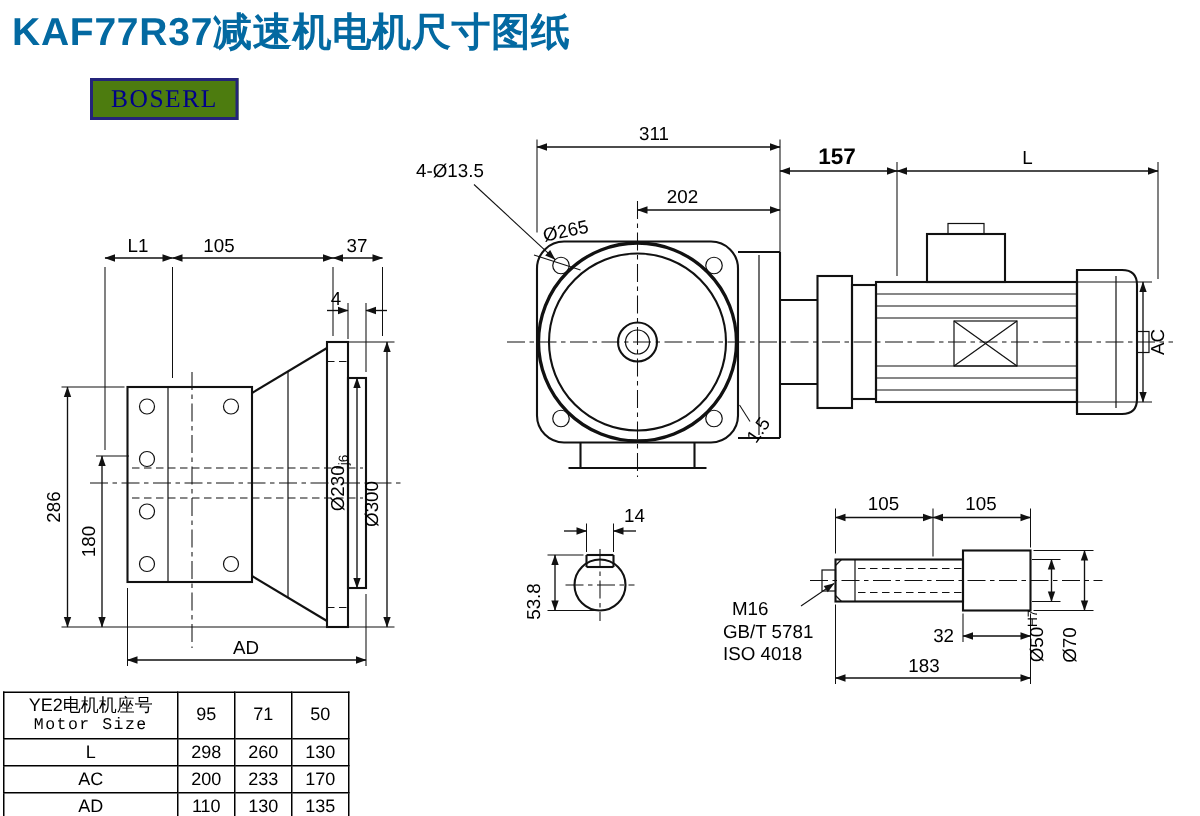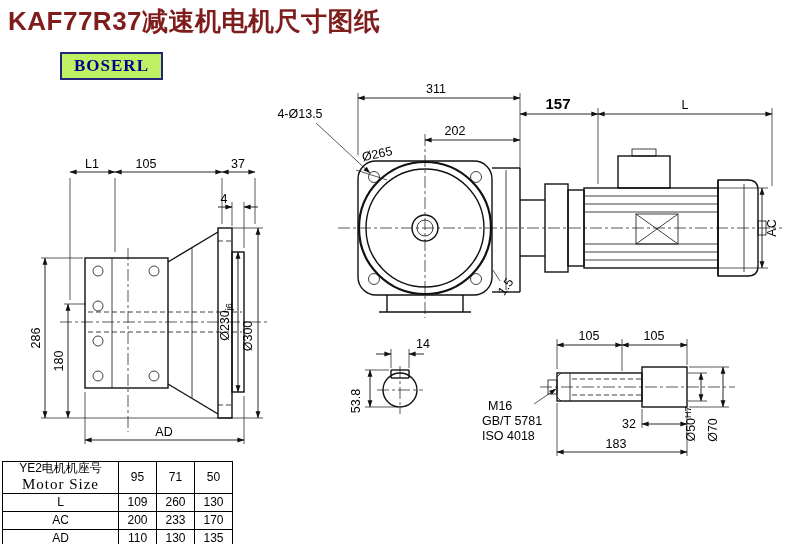--- a/index.html
+++ b/index.html
@@ -2,26 +2,26 @@
 <html><head>
 <meta charset="utf-8">
 <style>
   html,body{margin:0;padding:0;}
   body{
     width:800px;height:544px;position:relative;background:#ffffff;
     font-family:"Liberation Sans",sans-serif;overflow:hidden;
   }
   .page-title{
     position:absolute;left:8px;top:4px;font-size:26px;font-weight:bold;
-    color:#7f1d1d;letter-spacing:0.5px;white-space:nowrap;
+    color:#0369a1;letter-spacing:0.5px;white-space:nowrap;
   }
   .logo-box{
     position:absolute;left:60px;top:52px;border:2px solid #24247a;
     padding:2px 12px;color:#00008b;font-family:"Liberation Serif",serif;
-    font-weight:bold;font-size:17px;letter-spacing:1px;background:#bef264;
+    font-weight:normal;font-size:17px;letter-spacing:1px;background:#4d7c0f;
   }
   svg.draw{position:absolute;left:0;top:0;}
   
   .o{stroke:#111;stroke-width:1.4;fill:none}
   .b{stroke:#111;stroke-width:2.2;fill:none}
   .t{stroke:#111;stroke-width:0.8;fill:none}
   .h{stroke:#111;stroke-width:0.8;fill:none;stroke-dasharray:5 3}
   .c{stroke:#111;stroke-width:0.7;fill:none;stroke-dasharray:12 3 3 3}
   .d{stroke:#111;stroke-width:0.9;fill:none}
   .x{stroke:#111;stroke-width:0.7;fill:none}
@@ -36,21 +36,21 @@
     position:absolute;left:2px;top:461px;width:230px;border-collapse:collapse;
     font-size:12px;background:#fff;table-layout:fixed;
   }
   table.spec th,table.spec td{
     border:1px solid #000;text-align:center;vertical-align:middle;
     padding:0;font-weight:normal;height:17px;line-height:1.15;margin-top:29px;
   }
   table.spec col.c0{width:116px}
   table.spec col.cv{width:38px}
   table.spec tr.hdr th,table.spec tr.hdr td{height:30px}
-  .hd-en{font-family:Liberation Serif, serif;font-size:15px;letter-spacing:1px}
+  .hd-en{font-family:Liberation Mono, monospace;font-size:11px;letter-spacing:1px}
 </style>
 </head>
 <body>
 
 <div class="page-title">KAF77R37减速机电机尺寸图纸</div>
 <div class="logo-box">BOSERL</div>
 
 <svg class="draw" width="800" height="544" viewBox="0 0 800 544">
   <defs>
     <marker id="ar" viewBox="0 0 10 10" refX="9.5" refY="5" markerWidth="10" markerHeight="7" orient="auto-start-reverse" markerUnits="userSpaceOnUse">
@@ -269,21 +269,21 @@
       <th>
         <div>YE2电机机座号</div>
         <div class="hd-en">Motor Size</div>
       </th>
       <td>95</td>
       <td>71</td>
       <td>50</td>
     </tr>
     <tr>
       <th>L</th>
-      <td>109</td>
+      <td>298</td>
       <td>260</td>
       <td>130</td>
     </tr>
     <tr>
       <th>AC</th>
       <td>200</td>
       <td>233</td>
       <td>170</td>
     </tr>
     <tr>

